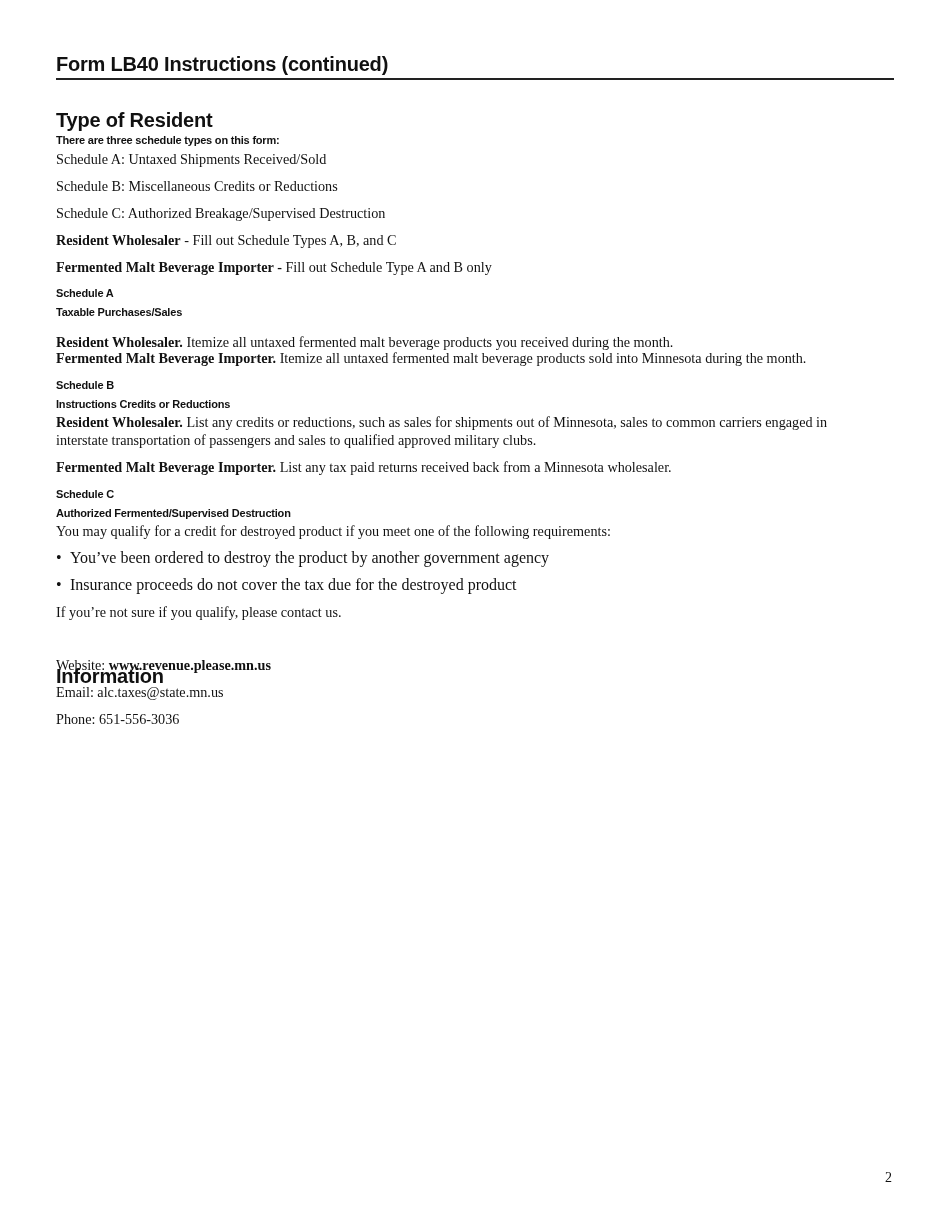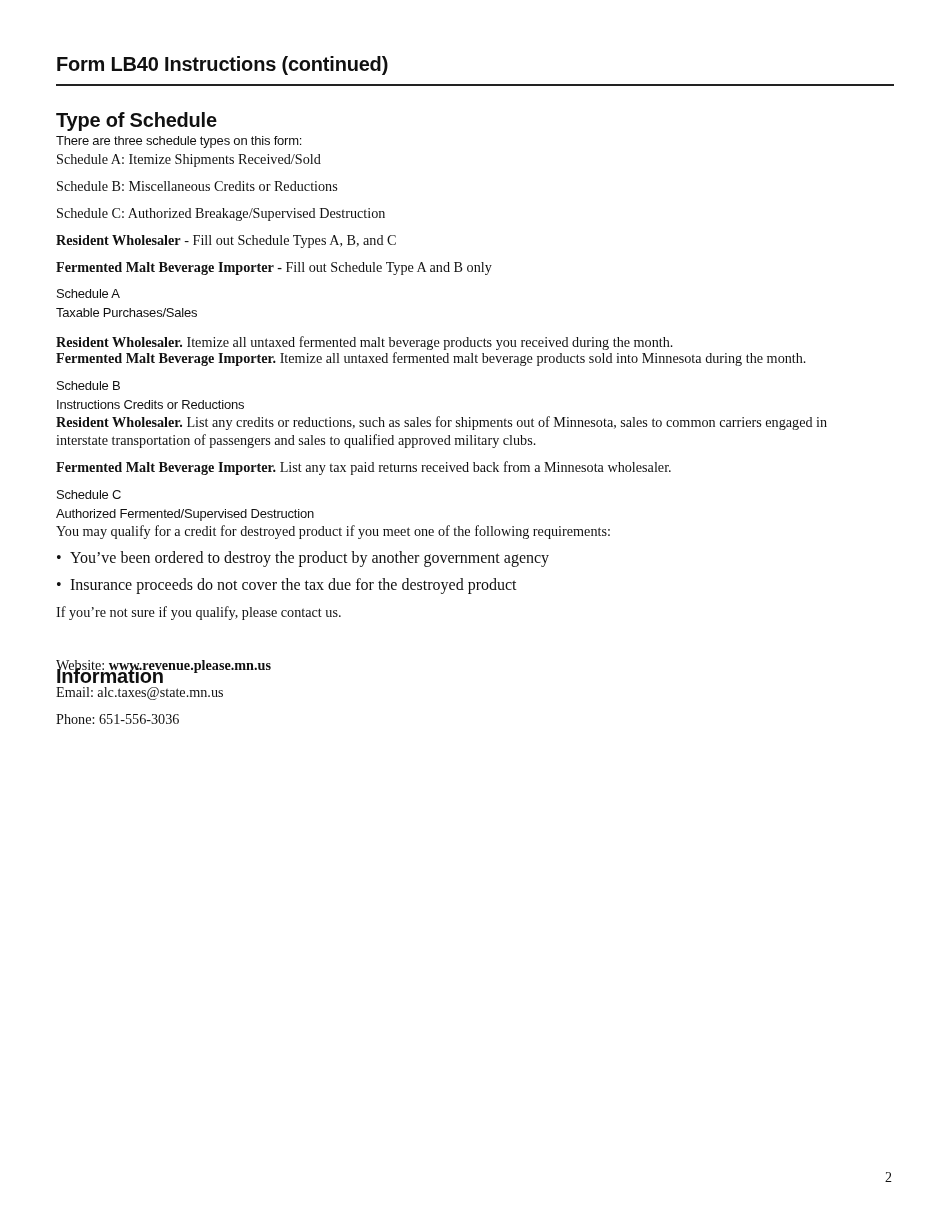--- a/index.html
+++ b/index.html
@@ -3,40 +3,40 @@
 <meta charset="utf-8">
 <style>
   html, body { margin: 0; padding: 0; background: #ffffff; }
   body { width: 950px; height: 1230px; position: relative; color: #111; overflow: hidden; }
   .page { position: absolute; left: 56px; top: 0; width: 838px; }
   .sans { font-family: "Liberation Sans", "DejaVu Sans", sans-serif; }
   .serif { font-family: "Liberation Serif", "DejaVu Serif", serif; }
   .title {
     position: absolute; left: 0; top: 52px; width: 838px;
     font-size: 20px; font-weight: bold; letter-spacing: -0.2px;
-    padding-bottom: 8px; border-bottom: 2px solid #222; line-height: 24px;
+    padding-bottom: 2px; border-bottom: 2px solid #222; line-height: 24px;
   }
   .h1 { position: absolute; left: 0; font-size: 20px; font-weight: bold; line-height: 24px; letter-spacing: -0.2px; }
-  .h2 { position: absolute; left: 0; font-size: 13px; font-weight: normal; line-height: 19px; letter-spacing: -0.2px; }
+  .h2 { position: absolute; left: 0; font-size: 11px; font-weight: bold; line-height: 19px; letter-spacing: -0.2px; }
   .p { position: absolute; left: 0; font-size: 14.2px; line-height: 18px; width: 820px; }
   .p b { font-weight: bold; }
   .bullet { position: absolute; left: 0; font-size: 16px; line-height: 18px; }
   .bullet .dot { display: inline-block; width: 14px; }
   .pagenum { position: absolute; left: 885px; top: 1170px; font-size: 14px; }
 </style>
 </head>
 <body>
 
 <div class="page">
 
   <div class="title sans">Form LB40 Instructions (continued)</div>
 
-  <div class="h1 sans" style="top:108px">Type of Schedule</div>
+  <div class="h1 sans" style="top:108px">Type of Resident</div>
   <div class="h2 sans" style="top:131px">There are three schedule types on this form:</div>
-  <div class="p serif" style="top:150px">Schedule A: Itemize Shipments Received/Sold</div>
+  <div class="p serif" style="top:150px">Schedule A: Untaxed Shipments Received/Sold</div>
   <div class="p serif" style="top:177px">Schedule B: Miscellaneous Credits or Reductions</div>
   <div class="p serif" style="top:204px">Schedule C: Authorized Breakage/Supervised Destruction</div>
   <div class="p serif" style="top:231px"><b>Resident Wholesaler</b><span> - Fill out Schedule Types A, B, and C</span></div>
   <div class="p serif" style="top:258px"><b>Fermented Malt Beverage Importer -</b><span> Fill out Schedule Type A and B only</span></div>
 
   <div class="h2 sans" style="top:284px">Schedule A</div>
   <div class="h2 sans" style="top:303px">Taxable Purchases/Sales</div>
   <div class="p serif" style="top:333px"><b>Resident Wholesaler.</b><span> Itemize all untaxed fermented malt beverage products you received during the month.</span></div>
   <div class="p serif" style="top:349px;width:838px"><b>Fermented Malt Beverage Importer.</b><span> Itemize all untaxed fermented malt beverage products sold into Minnesota during the month.</span></div>
 

